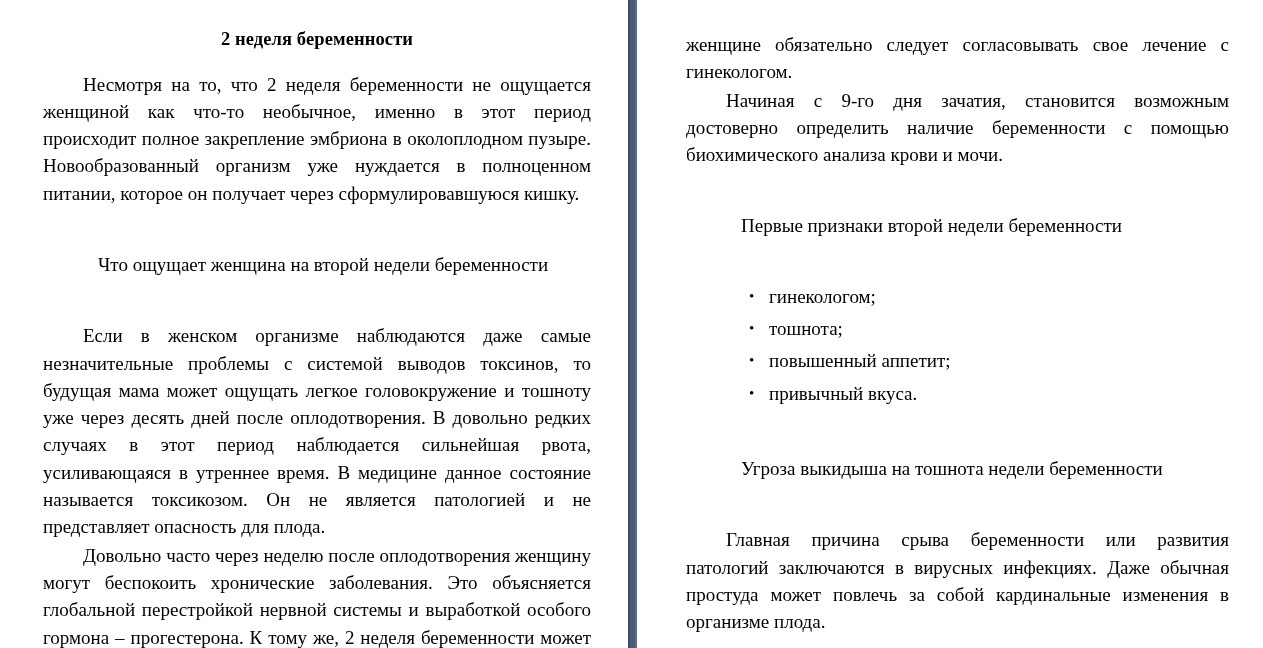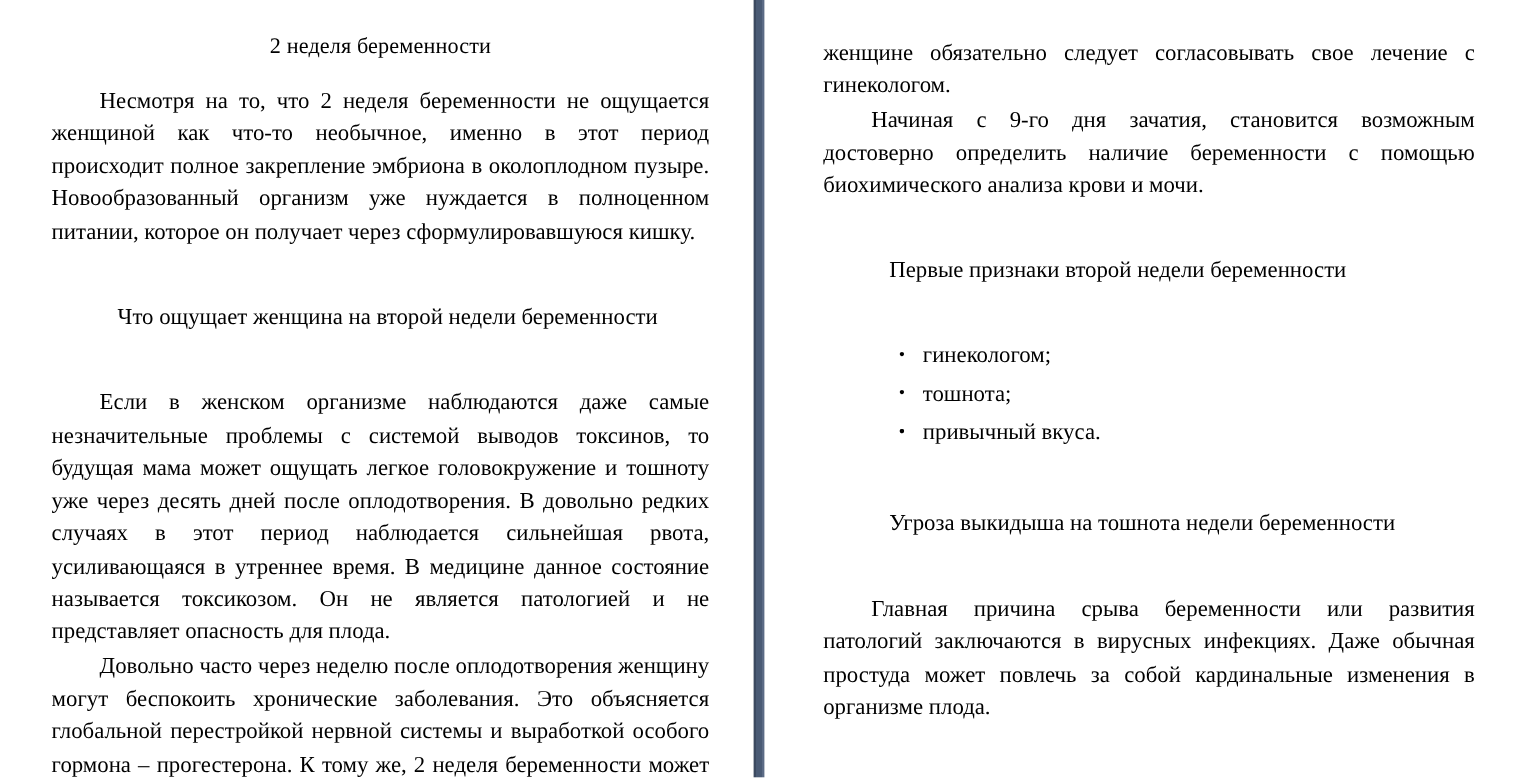--- a/index.html
+++ b/index.html
@@ -66,21 +66,21 @@
   .column-right .col-inner {
     padding: 0 33px 0 48px;   
     width: 626px;
   }
 
   
   .doc-title {
     margin: 0;
     padding-top: 30px;
     font-size: 18.5px;
-    font-weight: normal;
+    font-weight: bold;
     text-align: center;
     line-height: 1.0;
     letter-spacing: 0.1px;
   }
 
   p.body-text {
     margin: 1px;
     font-size: 19px;
     line-height: 27.3px;
     text-align: justify;
@@ -176,20 +176,21 @@
         <li>
           <span class="bullet-glyph">•</span>
           <span>гинекологом;</span>
         </li>
         <li>
           <span class="bullet-glyph">•</span>
           <span>тошнота;</span>
         </li>
         <li>
           <span class="bullet-glyph">•</span>
+          <span>повышенный аппетит;</span>
         </li>
         <li>
           <span class="bullet-glyph">•</span>
           <span>привычный вкуса.</span>
         </li>
       </ul>
 
       <div class="gap-md"></div>
 
       <p class="section-heading">Угроза выкидыша на тошнота недели беременности</p>

